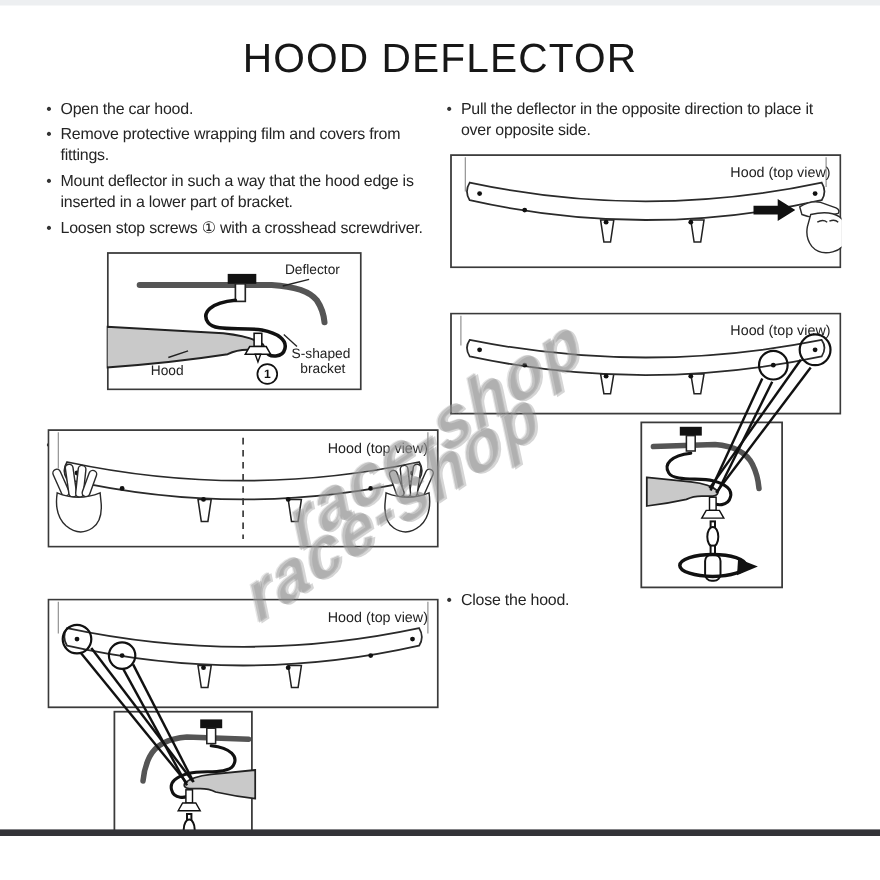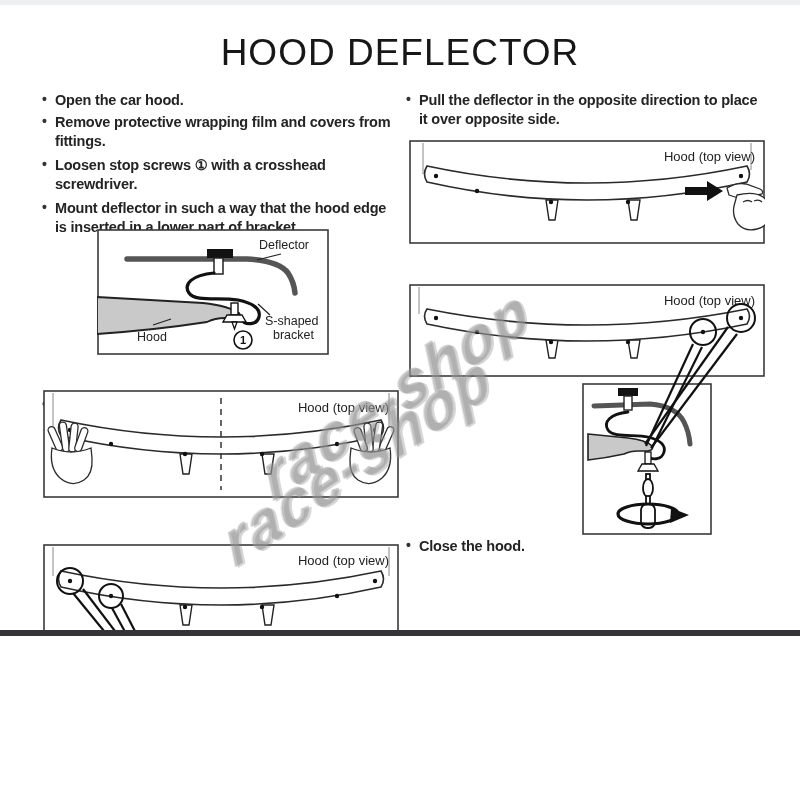--- a/index.html
+++ b/index.html
@@ -1,22 +1,22 @@
 <!DOCTYPE html>
 <html><head>
 <meta charset="utf-8">
 <style>
   html,body{margin:0;padding:0;background:#fff;}
-  .page{position:relative;width:800px;height:636px;background:#ffffff;overflow:hidden;
+  .page{position:relative;width:800px;height:760px;background:#ffffff;overflow:hidden;
         font-family:"Liberation Sans",sans-serif;color:#1d1d1d;}
   .edge-top{position:absolute;left:0;top:0;width:800px;height:5px;background:#edeff1;}
   .edge-bottom{position:absolute;left:0;bottom:0;width:800px;height:6px;background:#333338;}
   .title{position:absolute;left:0;right:0;top:8px;text-align:center;font-size:37px;
          line-height:39px;letter-spacing:1px;color:#171717;font-weight:400;white-space:pre;}
-  .bullets{position:absolute;margin:0;padding:0;list-style:none;font-weight:bold;
+  .bullets{position:absolute;margin:0;padding:0;list-style:none;font-weight:normal;
            font-size:14.5px;line-height:19px;letter-spacing:-0.2px;color:#242424;}
   .bullets li{position:relative;padding-left:15px;margin:0 0 3px 0;}
   .bullets li::before{content:"\2022";position:absolute;left:2px;top:-1px;font-size:14px;color:#333;}
   .gap{margin-top:5px !important;}
   figure{position:absolute;margin:1px;padding:0;}
   svg{display:block;}
   svg text{font-family:"Liberation Sans",sans-serif;}
   .dlabel{font-size:13px;fill:#222;}
   .dlabel-sm{font-size:12.5px;fill:#222;}
   .callout-num{font-size:11px;font-weight:bold;fill:#111;}
@@ -32,22 +32,22 @@
 <body>
 
 <div class="page">
   <div class="edge-top"></div>
 
   <h1 class="title"><span>HOOD DEFLECTOR</span><br></h1>
 
   <ul class="bullets" style="left:40px;top:91px;width:360px;">
     <li>Open the car hood.</li>
     <li>Remove protective wrapping film and covers from fittings.</li>
+    <li class="gap">Mount deflector in such a way that the hood edge is inserted in a lower part of bracket.</li>
     <li class="gap">Loosen stop screws ① with a crosshead screwdriver.</li>
-    <li class="gap">Mount deflector in such a way that the hood edge is inserted in a lower part of bracket.</li>
   </ul>
 
   <figure style="left:96px;top:228px;">
     <svg width="232" height="126" viewBox="0 0 232 126">
       <rect x="1" y="1" width="230" height="124" fill="#fff" stroke="#3a3a3a" stroke-width="1.6"></rect>
       <path d="M30,30 L150,30 Q182,32 191,44 Q197,53 198,64" fill="none" stroke="#555" stroke-width="5.5" stroke-linecap="round"></path>
       <rect x="110" y="20" width="26" height="9" fill="#121212"></rect>
       <rect x="117" y="29" width="9" height="16" fill="#fff" stroke="#222" stroke-width="1.5"></rect>
       <path d="M0,68 L106,74 Q132,77 142,84 Q145,88 139,89 L128,89 Q118,89 110,93 Q58,101 0,105 Z" fill="#c9c9c9" stroke="#222" stroke-width="1.8"></path>
       <path d="M117,44 C95,46 86,55 92,64 C98,73 122,68 141,71 C156,74 164,80 162,88 C160,96 148,97 144,90" fill="none" stroke="#111" stroke-width="3.2" stroke-linecap="round"></path>

